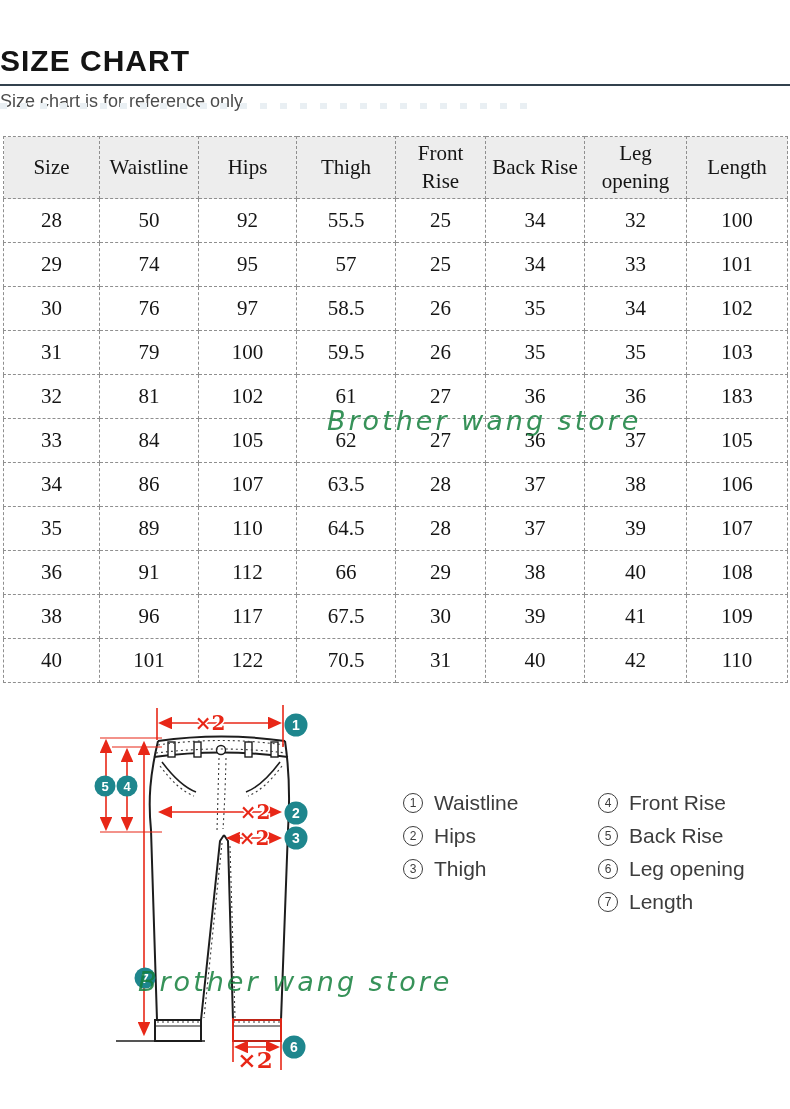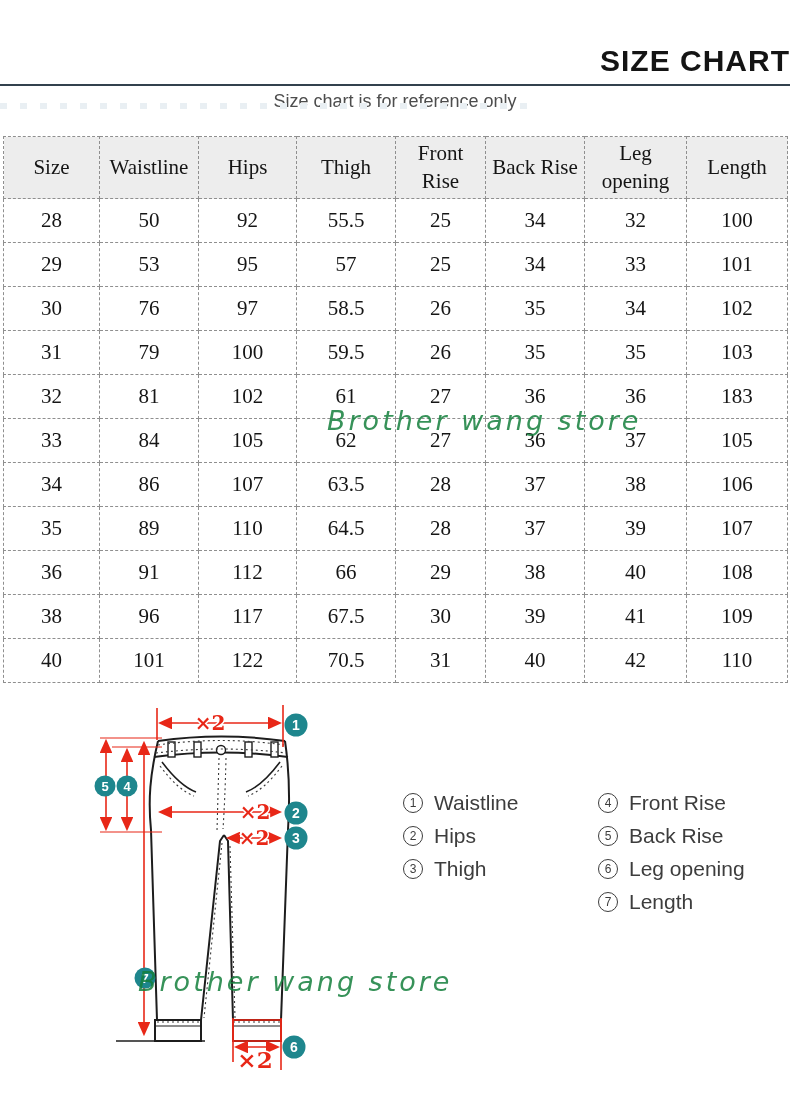--- a/index.html
+++ b/index.html
@@ -2,28 +2,28 @@
 <html><head>
 <meta charset="utf-8">
 <style>
   * { margin:0; padding:0; box-sizing:border-box; }
   html,body { background:#fff; }
   .page {
     position:relative; width:790px; height:1109px; background:#ffffff;
     font-family:"Liberation Sans", sans-serif; overflow:hidden;
   }
   .title {
-    position:absolute; top:44px; left:0; width:790px; text-align:right;
+    position:absolute; top:44px; left:0; width:790px; text-align:left;
     font-size:30px; font-weight:bold; color:#141414; letter-spacing:1px;
   }
   .divider {
     position:absolute; top:84px; left:0; width:790px; height:2px; background:#32414d;
   }
   .subtitle {
-    position:absolute; top:91px; left:0; width:790px; text-align:center;
+    position:absolute; top:91px; left:0; width:790px; 
     font-size:18px; color:#4d4d4d;
   }
   .dash-strip {
     position:absolute; top:103px; left:0; width:528px; height:6px;
     background:repeating-linear-gradient(90deg,#e9eff3 0 7px, transparent 7px 20px);
   }
   table.size-table {
     position:absolute; top:136px; left:3px; width:784px;
     border-collapse:collapse; table-layout:fixed;font-family:Liberation Serif, serif;
   }
@@ -100,21 +100,21 @@
           <td>92</td>
           <td>55.5</td>
           <td>25</td>
           <td>34</td>
           <td>32</td>
           <td>100</td>
         </tr>
 
         <tr>
           <td>29</td>
-          <td>53</td>
+          <td>74</td>
           <td>95</td>
           <td>57</td>
           <td>25</td>
           <td>34</td>
           <td>33</td>
           <td>101</td>
         </tr>
 
         <tr>
           <td>30</td>

